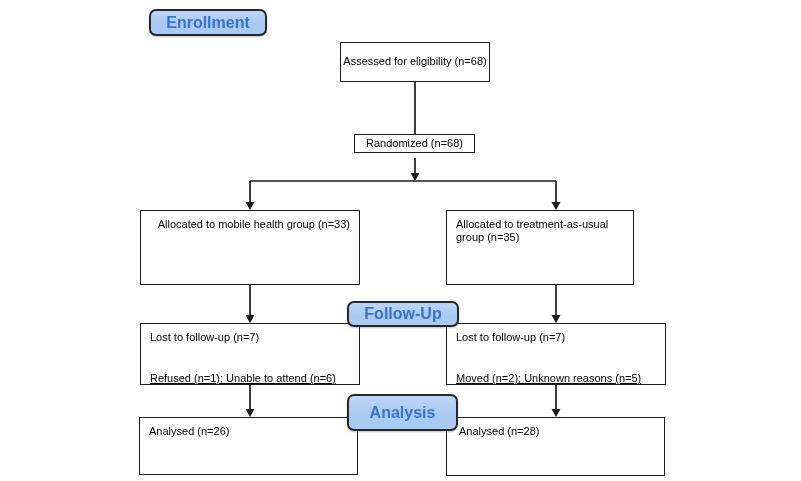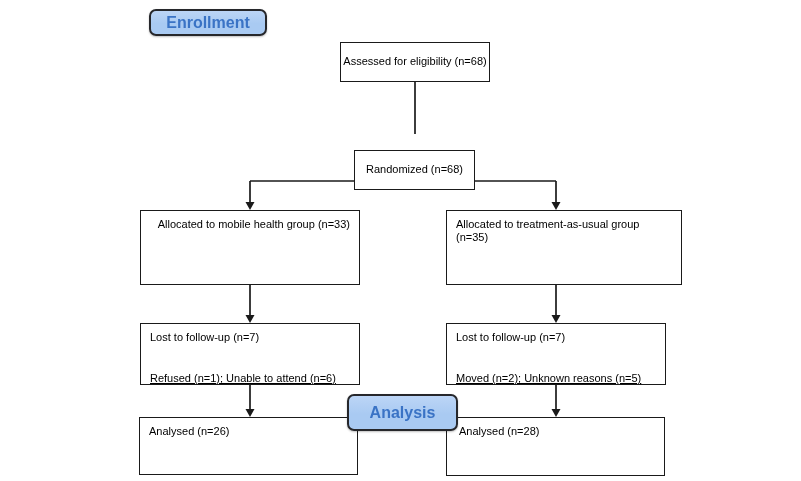--- a/index.html
+++ b/index.html
@@ -55,34 +55,35 @@
     <line x1="556" y1="285" x2="556" y2="315"></line>
     <polygon points="551.5,315 560.5,315 556,323"></polygon>
 
     <line x1="250" y1="385" x2="250" y2="409"></line>
     <polygon points="245.5,409 254.5,409 250,417"></polygon>
     <line x1="556" y1="385" x2="556" y2="409"></line>
     <polygon points="551.5,409 560.5,409 556,417"></polygon>
   </svg>
 
   <div class="badge" style="left:149px;top:9px;width:118px;height:27px;">Enrollment</div>
+  <div class="badge" style="left:347px;top:301px;width:112px;height:26px;">Follow-Up</div>
   <div class="badge" style="left:347px;top:394px;width:111px;height:37px;">Analysis</div>
 
   <div class="box center" style="left:340px;top:17px;width:150px;height:40px;margin-top:25px;">
     <span>Assessed for eligibility (n=68)</span>
   </div>
 
-  <div class="box center" style="left:354px;top:150px;width:121px;height:40px;">
+  <div class="box center" style="left:354px;top:134px;width:121px;height:19px;">
     <span>Randomized (n=68)</span>
   </div>
 
   <div class="box toptext" style="left:140px;top:210px;width:220px;height:75px;text-align:right;">
     <div>Allocated to mobile health group (n=33)</div>
   </div>
-  <div class="box toptext" style="left:446px;top:210px;width:236px;height:75px;">
+  <div class="box toptext" style="left:446px;top:210px;width:188px;height:75px;">
     <div>Allocated to treatment-as-usual group (n=35)</div>
   </div>
 
   <div class="box toptext" style="left:140px;top:323px;width:220px;height:62px;">
     <div>Lost to follow-up (n=7)</div>
     <div class="fu-line2">Refused (n=1); Unable to attend (n=6)</div>
   </div>
   <div class="box toptext" style="left:446px;top:323px;width:220px;height:62px;">
     <div>Lost to follow-up (n=7)</div>
     <div class="fu-line2">Moved (n=2); Unknown reasons (n=5)</div>

